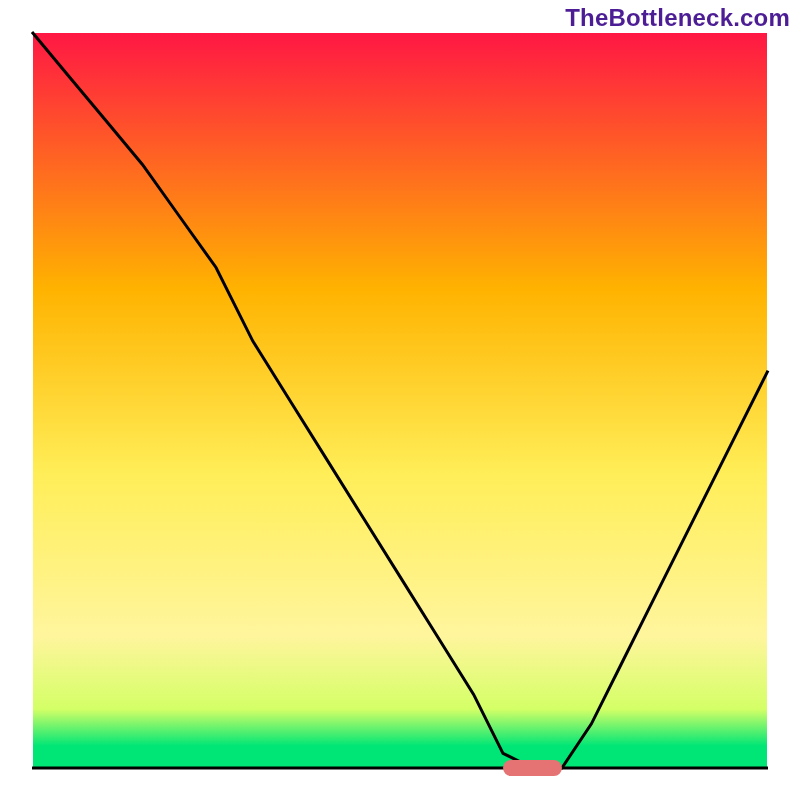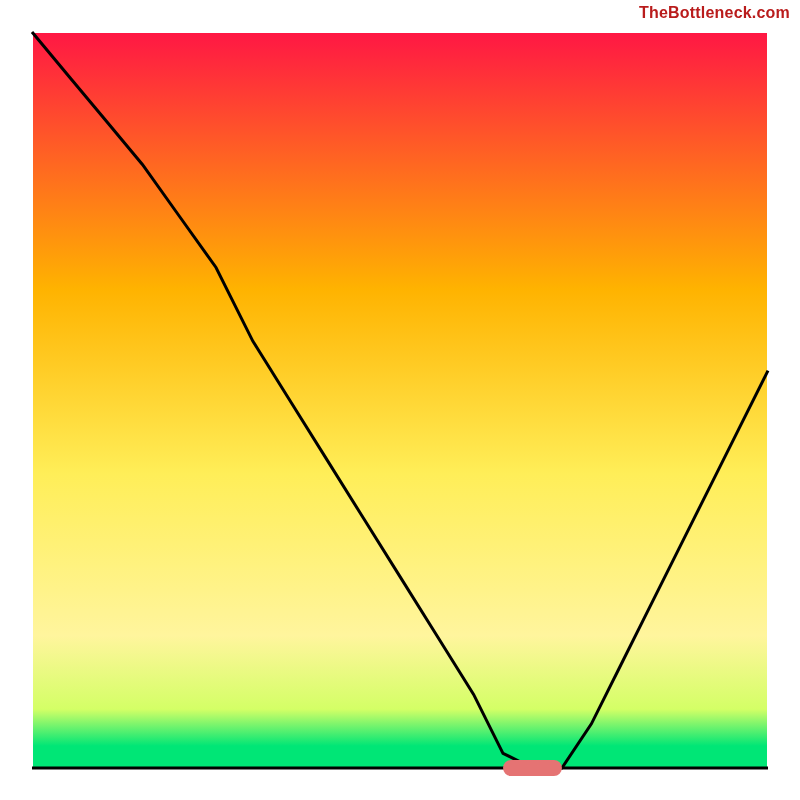--- a/index.html
+++ b/index.html
@@ -12,23 +12,23 @@
   }
   .wrap {
     position: relative;
     width: 800px;
     height: 800px;
   }
   .attribution {
     position: absolute;
     top: 4px;
     right: 10px;
-    font-size: 16px;
+    font-size: 24px;
     font-weight: bold;
-    color: #b91c1c;
+    color: #4c1d95;
     letter-spacing: 0.2px;
   }
   svg {
     display: block;
   }
 </style>
 </head>
 <body>
 
 <div class="wrap">

